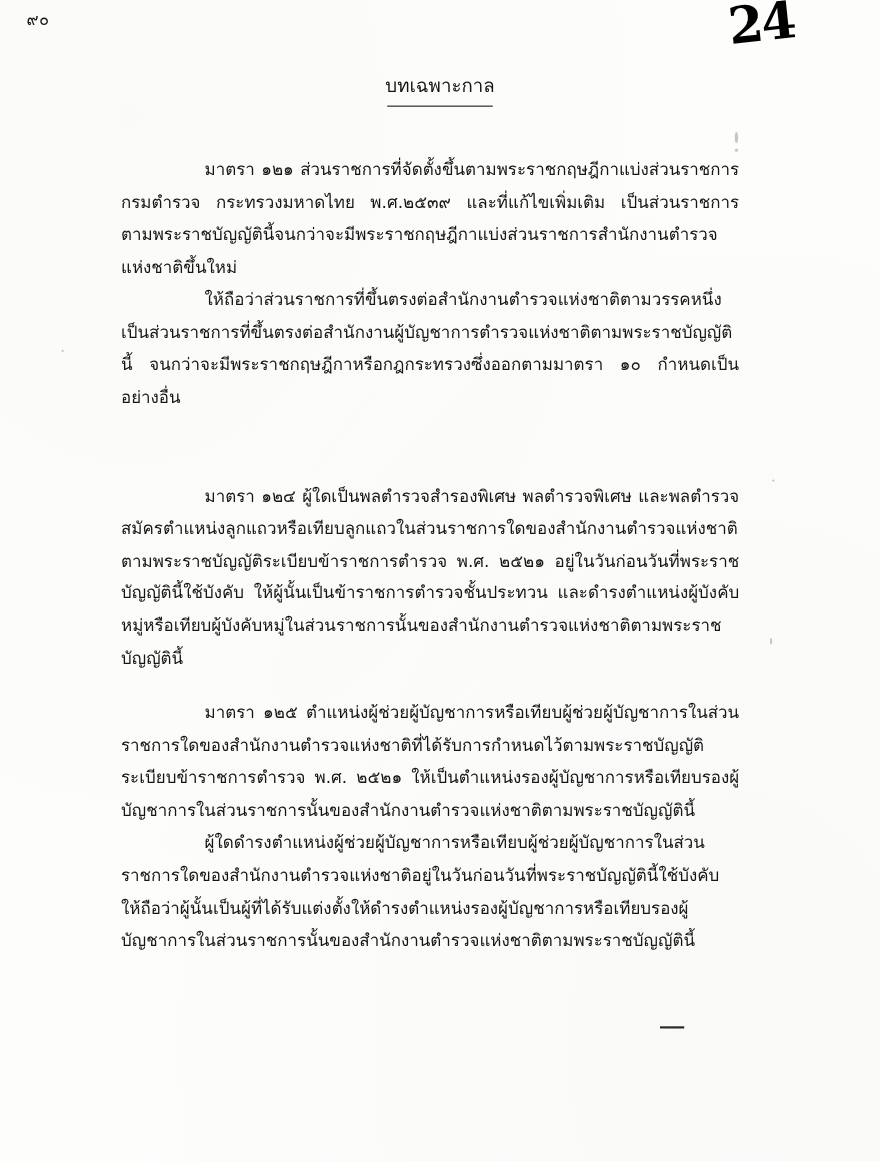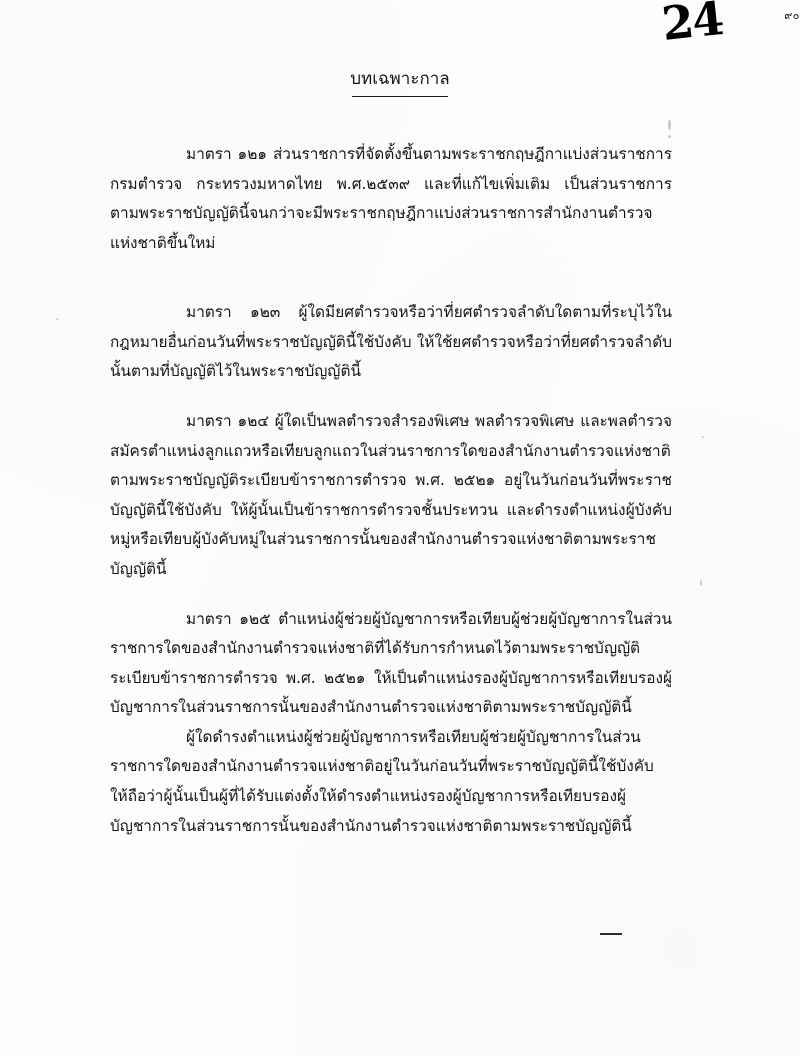--- a/index.html
+++ b/index.html
@@ -22,23 +22,24 @@
     background:
       radial-gradient(ellipse at 15% 10%, rgba(0,0,0,0.012), rgba(0,0,0,0) 60%),
       radial-gradient(ellipse at 85% 90%, rgba(0,0,0,0.015), rgba(0,0,0,0) 65%),
       #fdfdfc;
   }
   .page-number {
     position: absolute;
     top: 6px;
     left: 0;
     right: 0;
-    text-align: right;
-    font-size: 11px;
+    text-align: left;
+    font-size: 15px;
     letter-spacing: 0.5px;
+    padding-left: 24px;
   }
   .hand-number {
     position: absolute;
     top: -6px;
     right: 78px;
     font-family: "DejaVu Serif", serif;
     font-size: 46px;
     font-weight: 700;
     transform: rotate(-6deg);
     letter-spacing: -2px;
@@ -98,30 +99,28 @@
   <div class="page-number">๙๐</div>
   <div class="hand-number">24</div>
 
   <div class="doc-title">บทเฉพาะกาล</div>
   <div class="title-rule"></div>
 
   <div class="body">
 
     <div>
       <p class="para indent">มาตรา ๑๒๑  ส่วนราชการที่จัดตั้งขึ้นตามพระราชกฤษฎีกาแบ่งส่วนราชการกรมตำรวจ  กระทรวงมหาดไทย พ.ศ.๒๕๓๙  และที่แก้ไขเพิ่มเติม เป็นส่วนราชการตามพระราชบัญญัตินี้จนกว่าจะมีพระราชกฤษฎีกาแบ่งส่วนราชการสำนักงานตำรวจแห่งชาติขึ้นใหม่</p>
+      <p class="para indent">ให้ถือว่าส่วนราชการที่ขึ้นตรงต่อสำนักงานตำรวจแห่งชาติตามวรรคหนึ่งเป็นส่วนราชการที่ขึ้นตรงต่อสำนักงานผู้บัญชาการตำรวจแห่งชาติตามพระราชบัญญัตินี้ จนกว่าจะมีพระราชกฤษฎีกาหรือกฎกระทรวงซึ่งออกตามมาตรา ๑๐ กำหนดเป็นอย่างอื่น</p>
     </div>
     <div class="gap"></div>
 
     <div>
     </div>
     <div class="gap"></div>
 
-    <div>
-      <p class="para indent">มาตรา ๑๒๓  ผู้ใดมียศตำรวจหรือว่าที่ยศตำรวจลำดับใดตามที่ระบุไว้ในกฎหมายอื่นก่อนวันที่พระราชบัญญัตินี้ใช้บังคับ ให้ใช้ยศตำรวจหรือว่าที่ยศตำรวจลำดับนั้นตามที่บัญญัติไว้ในพระราชบัญญัตินี้</p>
-    </div>
     <div class="gap"></div>
 
     <div>
       <p class="para indent">มาตรา ๑๒๔  ผู้ใดเป็นพลตำรวจสำรองพิเศษ พลตำรวจพิเศษ และพลตำรวจสมัครตำแหน่งลูกแถวหรือเทียบลูกแถวในส่วนราชการใดของสำนักงานตำรวจแห่งชาติตามพระราชบัญญัติระเบียบข้าราชการตำรวจ พ.ศ. ๒๕๒๑ อยู่ในวันก่อนวันที่พระราชบัญญัตินี้ใช้บังคับ ให้ผู้นั้นเป็นข้าราชการตำรวจชั้นประทวน และดำรงตำแหน่งผู้บังคับหมู่หรือเทียบผู้บังคับหมู่ในส่วนราชการนั้นของสำนักงานตำรวจแห่งชาติตามพระราชบัญญัตินี้</p>
     </div>
     <div class="gap"></div>
 
     <div>
       <p class="para indent">มาตรา ๑๒๕  ตำแหน่งผู้ช่วยผู้บัญชาการหรือเทียบผู้ช่วยผู้บัญชาการในส่วนราชการใดของสำนักงานตำรวจแห่งชาติที่ได้รับการกำหนดไว้ตามพระราชบัญญัติระเบียบข้าราชการตำรวจ พ.ศ. ๒๕๒๑ ให้เป็นตำแหน่งรองผู้บัญชาการหรือเทียบรองผู้บัญชาการในส่วนราชการนั้นของสำนักงานตำรวจแห่งชาติตามพระราชบัญญัตินี้</p>
       <p class="para indent">ผู้ใดดำรงตำแหน่งผู้ช่วยผู้บัญชาการหรือเทียบผู้ช่วยผู้บัญชาการในส่วนราชการใดของสำนักงานตำรวจแห่งชาติอยู่ในวันก่อนวันที่พระราชบัญญัตินี้ใช้บังคับ ให้ถือว่าผู้นั้นเป็นผู้ที่ได้รับแต่งตั้งให้ดำรงตำแหน่งรองผู้บัญชาการหรือเทียบรองผู้บัญชาการในส่วนราชการนั้นของสำนักงานตำรวจแห่งชาติตามพระราชบัญญัตินี้</p>

